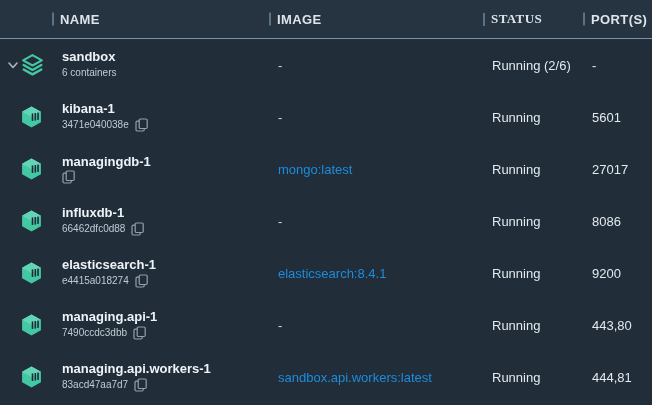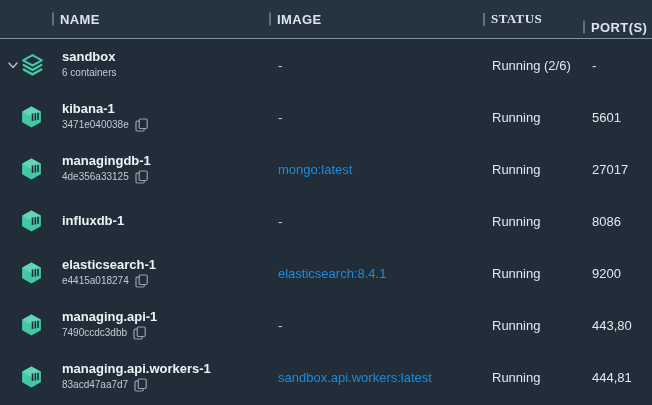--- a/index.html
+++ b/index.html
@@ -17,21 +17,21 @@
   .app{position:relative;width:652px;height:405px;background:var(--row-bg);overflow:hidden;}
 
   
   .thead{position:relative;height:39px;background:var(--header-bg);border-bottom:1px solid var(--divider);}
   .hcell{position:absolute;top:50%;transform:translateY(-50%);display:flex;align-items:center;gap:6px;
          font-size:13px;font-weight:bold;letter-spacing:.4px;color:#dde5ec;cursor:default;}
   .hcell .pipe{display:inline-block;width:2px;height:13px;background:var(--pipe);}
   .hcell-name{left:52px;}
   .hcell-image{left:269px;}
   .hcell-status{left:483px;font-family:Liberation Serif, serif;}
-  .hcell-ports{left:583px;margin-top:8px;}
+  .hcell-ports{left:583px;}
 
   
   .tbody{position:relative;}
   .row{position:relative;height:52px;background:var(--row-bg);padding-left:44px;}
   .chevron{position:absolute;left:7px;top:50%;transform:translateY(-50%);display:flex;}
   .row-icon{position:absolute;left:20px;top:50%;transform:translateY(-50%);display:flex;}
   .name-block{position:absolute;left:62px;top:50%;transform:translateY(-50%);line-height:16px;}
   .name{font-size:13px;font-weight:bold;color:var(--text-bright);}
   .sub{display:flex;align-items:center;gap:6px;font-size:10px;color:var(--text-dim);}
   .copy{display:flex;cursor:pointer;}
@@ -128,21 +128,20 @@
         <polygon points="11,1 20,6 20,16 11,21 2,16 2,6" fill="#44c8a4"></polygon>
         <polygon points="11,1 20,6 11,11 2,6" fill="#63d4b6"></polygon>
         <rect x="11.2" y="7.6" width="1.5" height="7.2" fill="#1e2b36"></rect>
         <rect x="13.9" y="7.2" width="1.5" height="7.2" fill="#1e2b36"></rect>
         <rect x="16.5" y="6.8" width="1.5" height="7.0" fill="#1e2b36"></rect>
       </svg>
     </span>
     <div class="name-block">
       <div class="name">managingdb-1</div>
       <div class="sub">
-        <span class="sub-text">4de356a33125</span>
         <span class="copy">
           <svg width="13" height="14" viewBox="0 0 13 14">
             <rect x="4.2" y="1" width="8" height="9.5" rx="1.2" fill="none" stroke="#93a1ad" stroke-width="1.2"></rect>
             <path d="M4.2 3.2 H2.2 A1.2 1.2 0 0 0 1 4.4 V11.8 A1.2 1.2 0 0 0 2.2 13 H8 A1.2 1.2 0 0 0 9.2 11.8 V10.5" fill="none" stroke="#93a1ad" stroke-width="1.2"></path>
           </svg>
         </span>
       </div>
     </div>
     <div class="cell image-cell"><span class="link">mongo:latest</span></div>
     <div class="cell status-cell">Running</div>
@@ -155,20 +154,29 @@
       <svg class="icon-container" width="23" height="23" viewBox="0 0 22 22">
         <polygon points="11,1 20,6 20,16 11,21 2,16 2,6" fill="#44c8a4"></polygon>
         <polygon points="11,1 20,6 11,11 2,6" fill="#63d4b6"></polygon>
         <rect x="11.2" y="7.6" width="1.5" height="7.2" fill="#1e2b36"></rect>
         <rect x="13.9" y="7.2" width="1.5" height="7.2" fill="#1e2b36"></rect>
         <rect x="16.5" y="6.8" width="1.5" height="7.0" fill="#1e2b36"></rect>
       </svg>
     </span>
     <div class="name-block">
       <div class="name">influxdb-1</div>
+      <div class="sub">
+        <span class="sub-text">66462dfc0d88</span>
+        <span class="copy">
+          <svg width="13" height="14" viewBox="0 0 13 14">
+            <rect x="4.2" y="1" width="8" height="9.5" rx="1.2" fill="none" stroke="#93a1ad" stroke-width="1.2"></rect>
+            <path d="M4.2 3.2 H2.2 A1.2 1.2 0 0 0 1 4.4 V11.8 A1.2 1.2 0 0 0 2.2 13 H8 A1.2 1.2 0 0 0 9.2 11.8 V10.5" fill="none" stroke="#93a1ad" stroke-width="1.2"></path>
+          </svg>
+        </span>
+      </div>
     </div>
     <div class="cell image-cell"><span class="dash">-</span></div>
     <div class="cell status-cell">Running</div>
     <div class="cell ports-cell">8086</div>
   </div>
       <div class="row">
 
     <span class="row-icon">
 
       <svg class="icon-container" width="23" height="23" viewBox="0 0 22 22">

